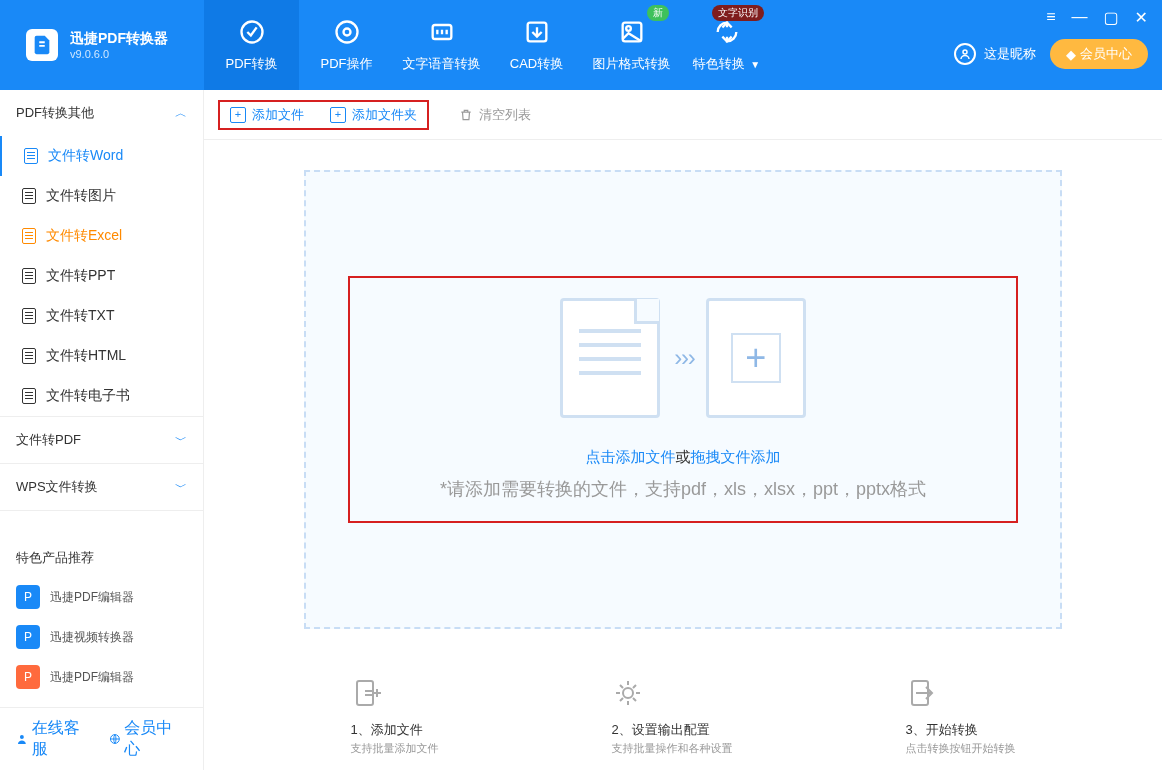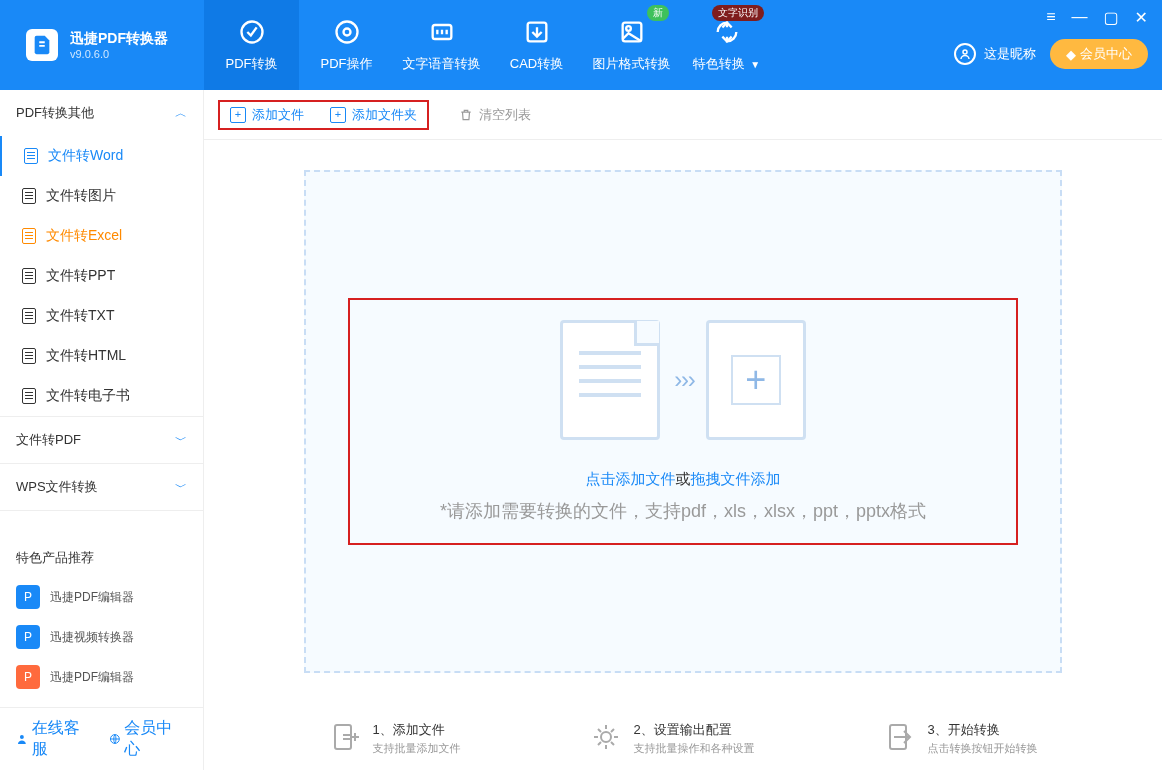--- a/index.html
+++ b/index.html
@@ -58,21 +58,21 @@
 .doc-box { width: 100px; height: 120px; border: 3px solid #cfe0f2; border-radius: 4px; background: #fff; position: relative; }
 .doc-box.lines::before { content: ""; position: absolute; top: 28px; left: 16px; right: 16px; height: 4px; background: #cfe0f2; box-shadow: 0 14px 0 #cfe0f2, 0 28px 0 #cfe0f2, 0 42px 0 #cfe0f2; }
 .doc-box.lines::after { content: ""; position: absolute; top: -2px; right: -2px; width: 22px; height: 22px; background: #f6fbff; border-left: 3px solid #cfe0f2; border-bottom: 3px solid #cfe0f2; }
 .doc-box.plus::before { content: "+"; position: absolute; top: 50%; left: 50%; transform: translate(-50%, -50%); font-size: 36px; color: #8fb8e6; border: 2px solid #cfe0f2; width: 46px; height: 46px; display: flex; align-items: center; justify-content: center; }
 .arrows { color: #8fb8e6; font-size: 24px; letter-spacing: -4px; }
 .drop-text1 { font-size: 15px; color: #1989f7; margin-bottom: 10px; }
 .drop-text1 .mid { color: #333; }
 .drop-text2 { font-size: 18px; color: #999; }
 
 .steps { display: flex; justify-content: space-around; padding: 18px 60px 14px; }
-.step { display: flex; gap: 12px; align-items: flex-start; }
+.step { display: flex; gap: 12px; align-items: flex-start; flex-direction: column; }
 .step-ico { width: 32px; height: 32px; color: #aaa; }
 .step-title { font-size: 13px; color: #333; }
 .step-sub { font-size: 11px; color: #999; margin-top: 2px; }
 </style>
 </head>
 <body>
 
 <div class="header">
   <div class="logo-area">
     <div class="logo-icon">

